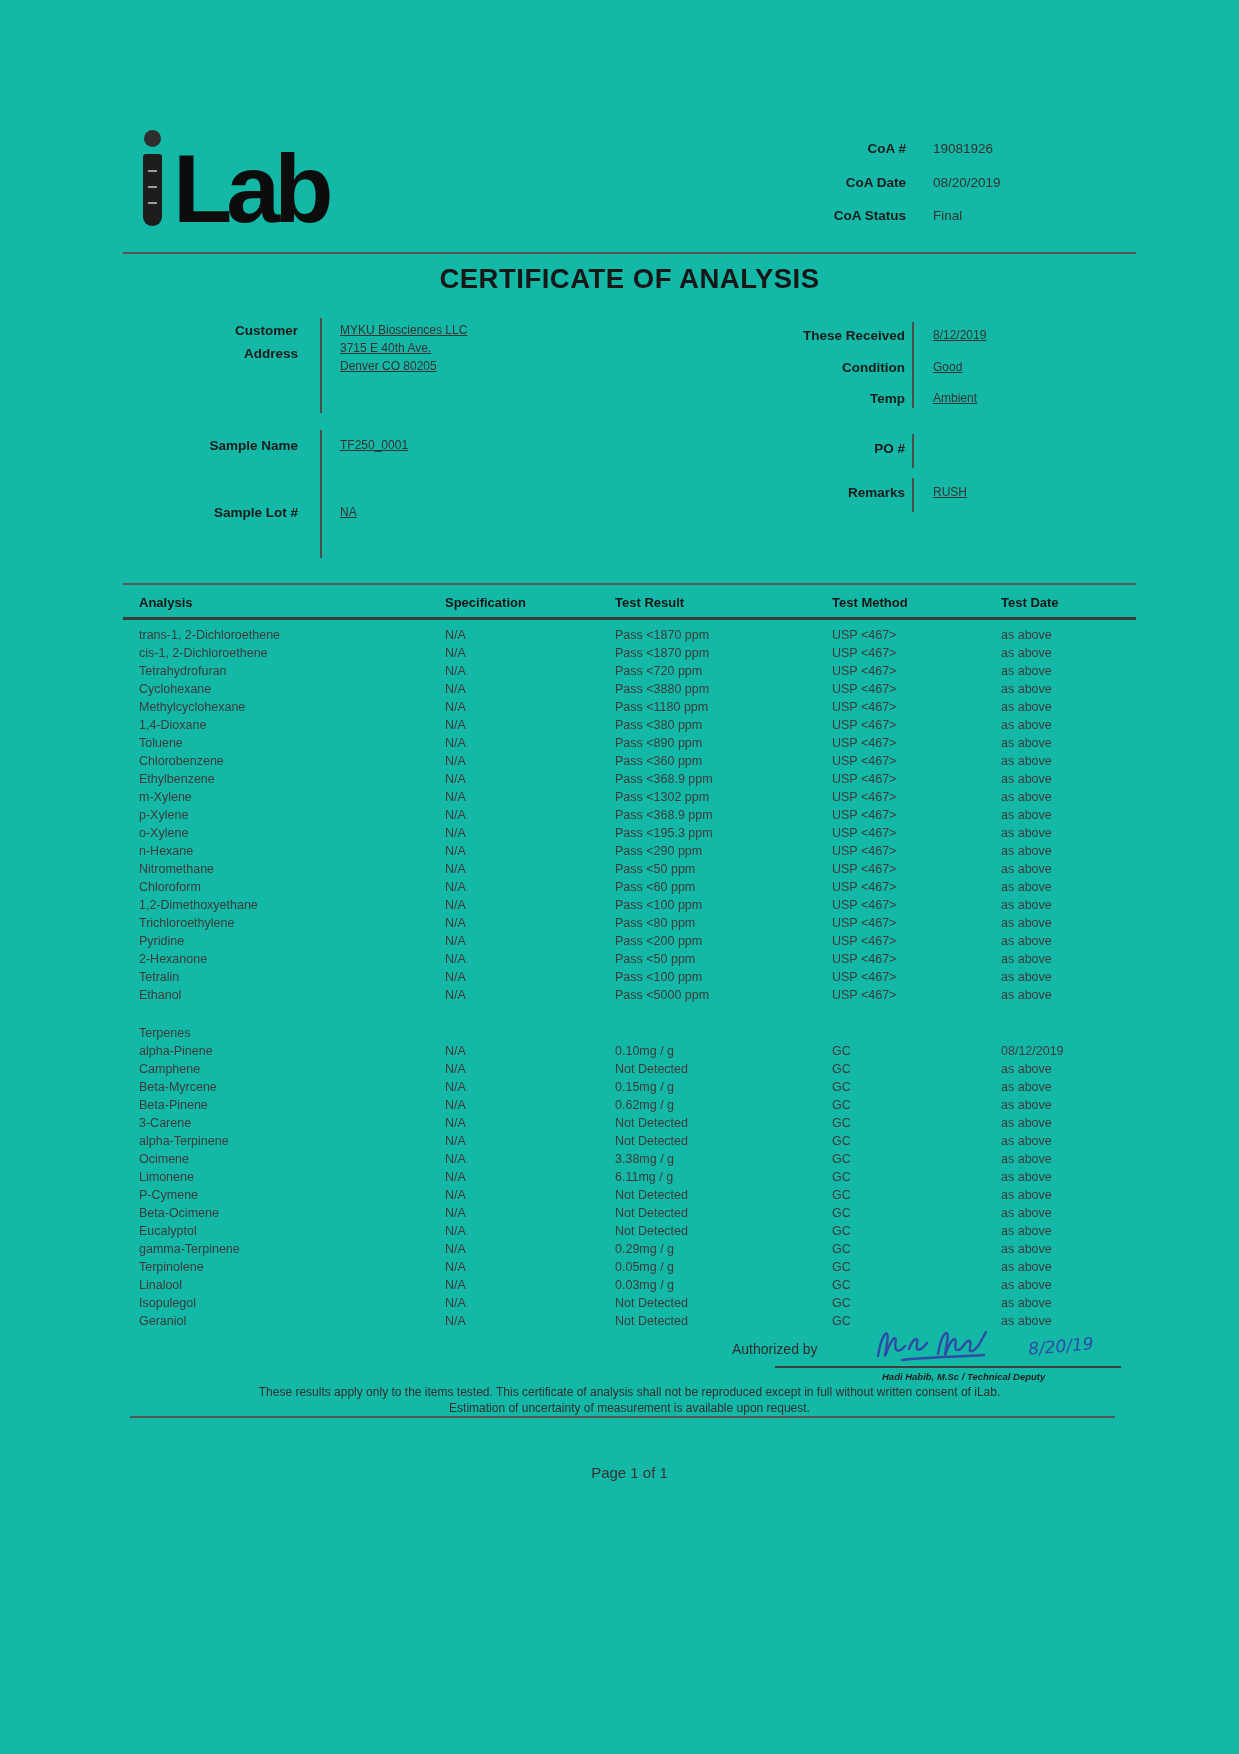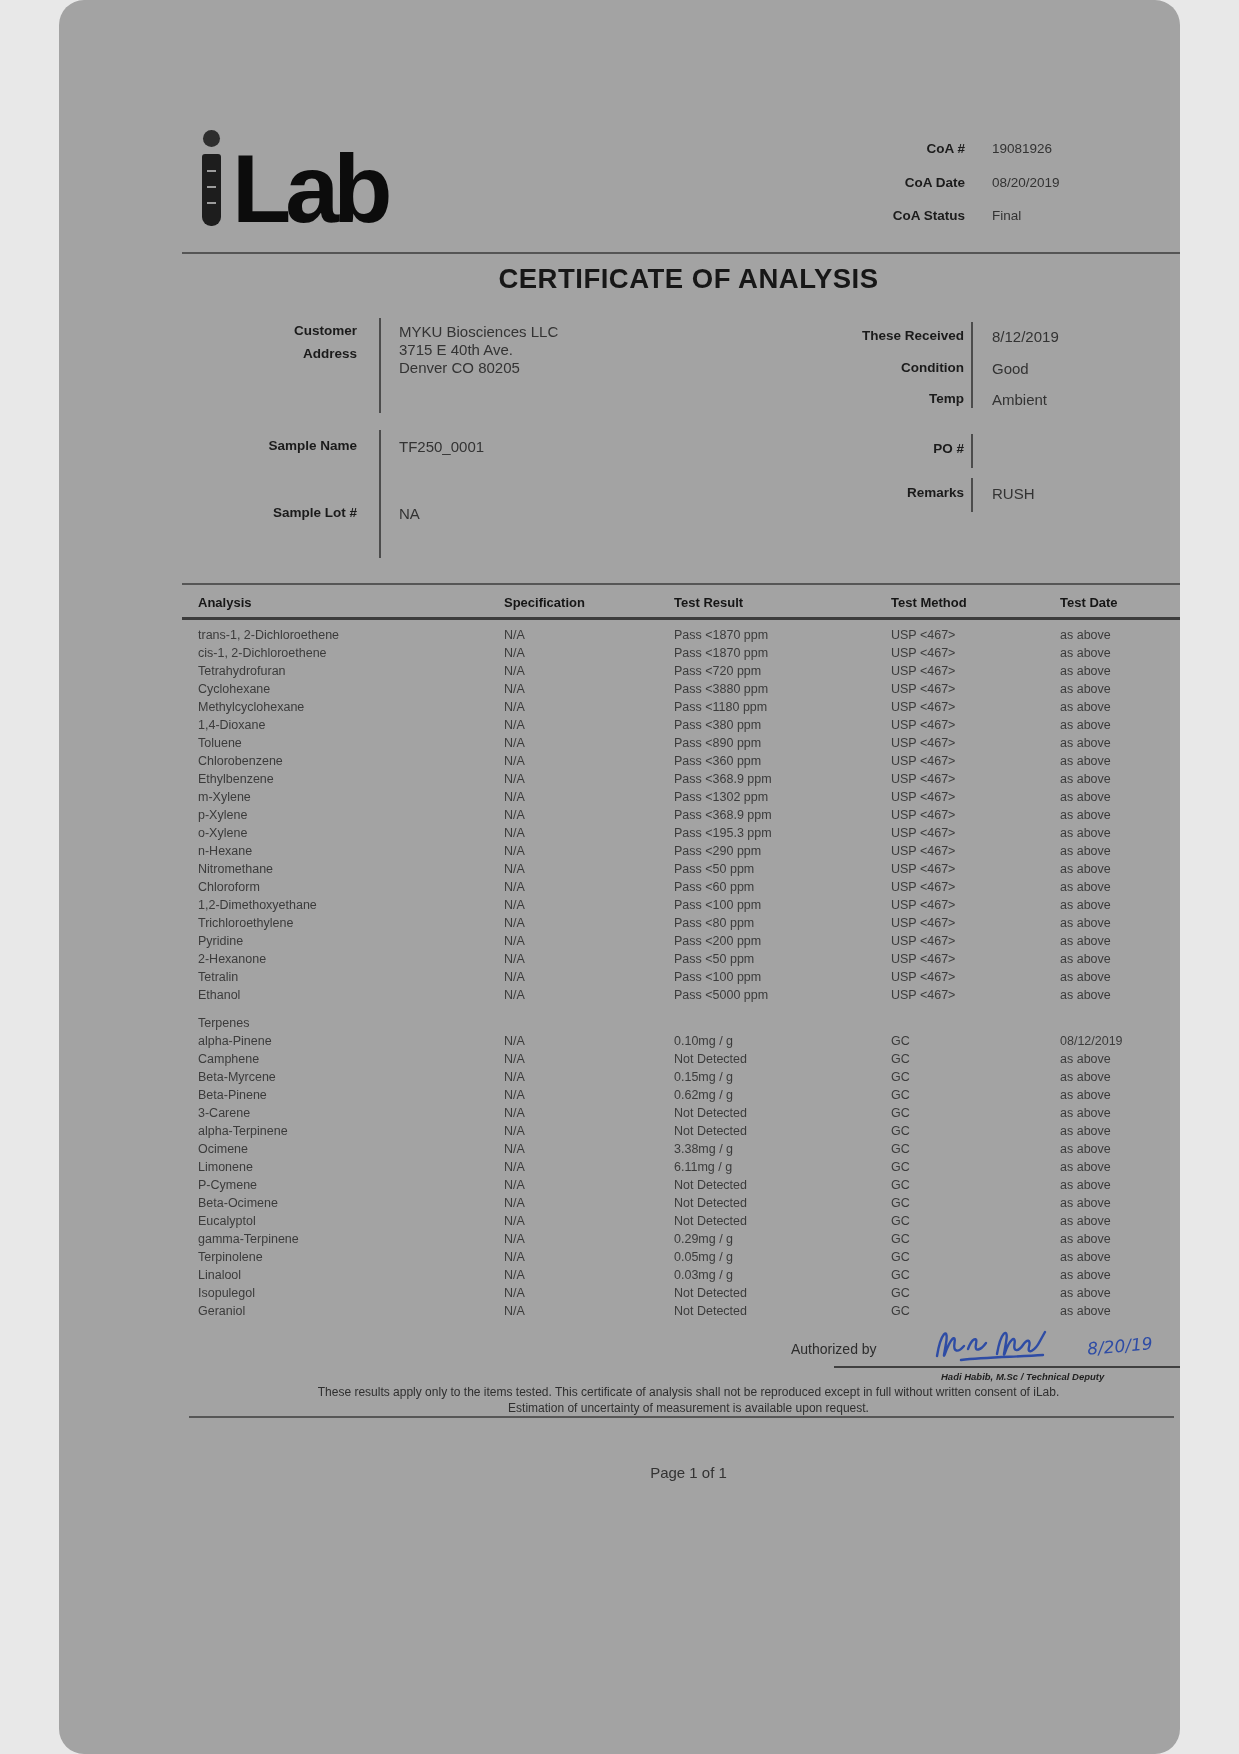--- a/index.html
+++ b/index.html
@@ -1,19 +1,19 @@
 <!DOCTYPE html>
 <html><head>
 <meta charset="utf-8">
 <style>
   html,body { margin:0; padding:0; background:#e8e8e8; }
   .page {
-    position:relative; width:1121px; height:1754px; margin:0 auto;
-    background:#a3a3a3; font-family:"Liberation Sans", sans-serif;
-    color:#3a3a3a; overflow:hidden;border-radius:25px;
+    position:relative; width:1239px; height:1754px; margin:0 auto;
+    background:#14b8a6; font-family:"Liberation Sans", sans-serif;
+    color:#3a3a3a; overflow:hidden;
   }
   .abs { position:absolute; }
 
   
   .logo { left:143px; top:126px; display:flex; align-items:flex-end; height:100px; }
   .tube-i { position:relative; width:21px; height:98px; margin-right:9px; }
   .tube-dot { position:absolute; top:2px; left:1px; width:17px; height:17px; border-radius:50%; background:#2e2e2e; }
   .tube-body { position:absolute; top:26px; left:0; width:19px; height:72px; background:#1d1d1d; border-radius:3px 3px 9px 9px; }
   .tube-body .tick { position:absolute; left:5px; width:9px; height:2px; background:#9b9b9b; }
   .logo-lab { font-size:97px; font-weight:900; letter-spacing:-6px; line-height:0.76; color:#0c0c0c; }
@@ -28,32 +28,32 @@
 
   .header-rule { left:123px; top:252px; width:1013px; height:2px; background:#555; }
 
   .doc-title { left:123px; top:263px; width:1013px; text-align:center;
     font-size:27.5px; font-weight:800; letter-spacing:0.5px; color:#171717; }
 
   
   .info-lbl { position:absolute; font-size:13.5px; font-weight:bold; color:#1b1b1b; text-align:right; }
   .info-lbl.l { left:123px; width:175px; }
   .info-lbl.r { left:690px; width:215px; }
-  .info-val { position:absolute; font-size:15px; color:#333; }
+  .info-val { position:absolute; font-size:12px; color:#333;text-decoration:underline; }
   .vline { position:absolute; width:2px; background:#4c4c4c; }
 
   
   .rtable { left:123px; top:583px; width:1013px; }
   .rule-thin  { height:2px; background:#565656; }
   .rule-thick { height:3px; background:#3c3c3c; }
   .thead, .tr { display:grid; grid-template-columns:306px 170px 217px 169px 1fr; padding-left:16px; }
   .thead { padding-top:10px; padding-bottom:7px; font-size:13px; font-weight:bold; color:#161616; }
   .tbody { padding-top:6px; }
   .tr { height:18px; line-height:18px; font-size:12.5px; color:#3b3b3b; }
-  .section-label { margin-top:10px; height:18px; line-height:18px; padding-left:16px; font-size:12.5px; color:#3b3b3b; }
+  .section-label { margin-top:20px; height:18px; line-height:18px; padding-left:16px; font-size:12.5px; color:#3b3b3b; }
 
   
   .auth-label { left:732px; top:1341px; font-size:14px; color:#2d2d2d; }
   .sig-svg { left:872px; top:1324px; }
   .sig-date { left:1028px; top:1336px; font-size:17px; font-style:italic; color:#2e4ca5;
     transform:rotate(-5deg); font-family:"DejaVu Sans", sans-serif; }
   .sig-line { left:775px; top:1366px; width:346px; height:2px; background:#3f3f3f; }
   .signer-title { left:882px; top:1371px; font-size:9.5px; font-weight:bold; font-style:italic; color:#1f1f1f; }
 
   

